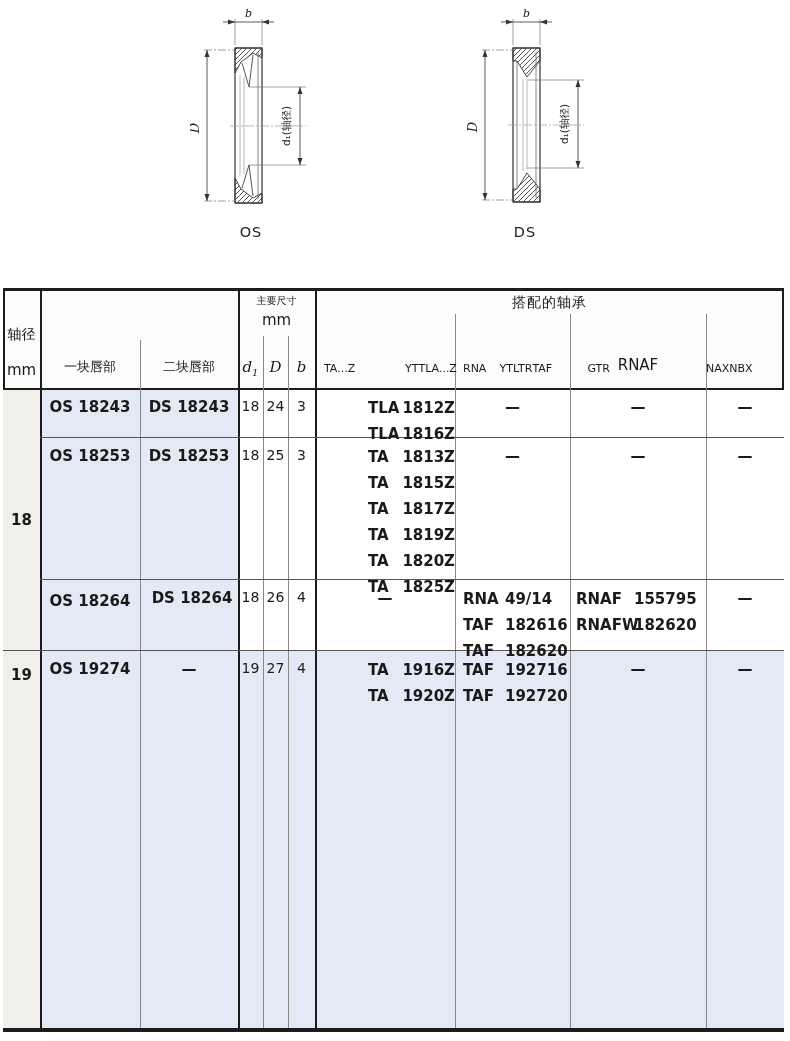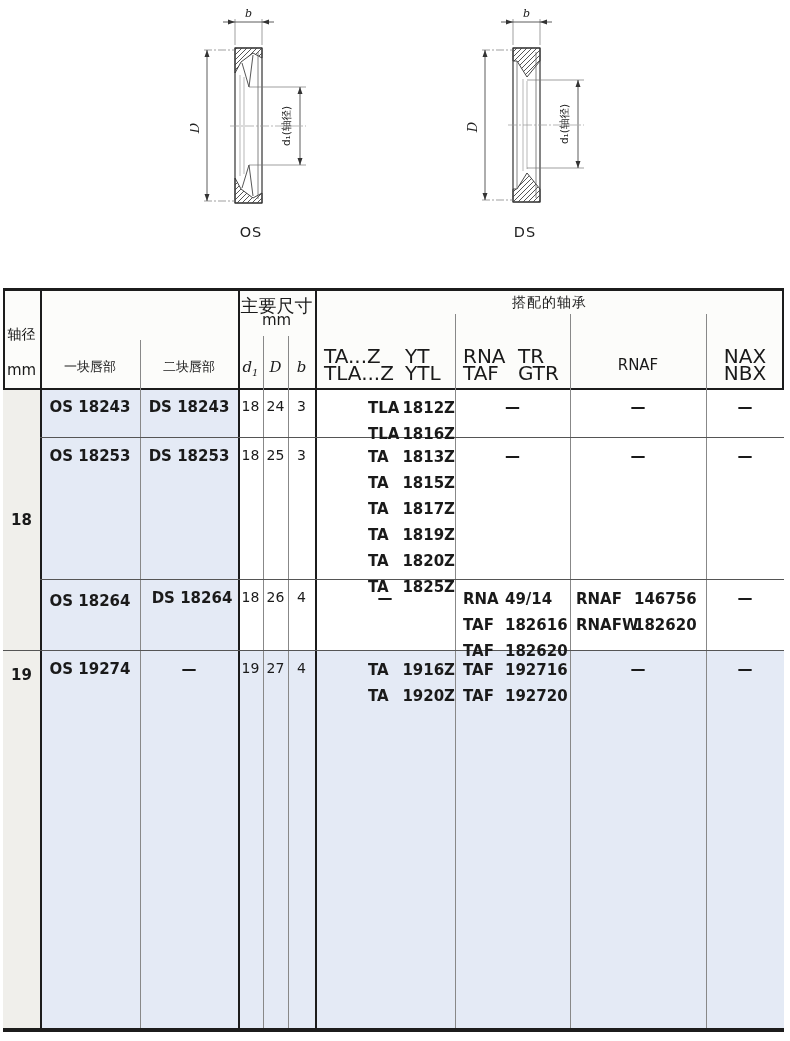--- a/index.html
+++ b/index.html
@@ -20,21 +20,21 @@
   .mono-num{font-size:14px;}
   .names{font-weight:bold;font-size:15px;}
   .lines-cell{flex-direction:column;padding-top:5px;font-weight:bold;font-size:15px;line-height:26px;}
   .ln{display:flex;}
   .ln .pfx{display:inline-block;}
   .ta .pfx{width:38px;margin-left:25px;}
   .rna .pfx{width:42px;}
   .rnaf .pfx{width:58px;}
   .dash-cell{justify-content:center;padding-top:8px;font-size:15px;font-weight:bold;}
   .ser{font-family:"DejaVu Serif", serif;font-style:italic;font-size:15px;}
-  .two-line{flex-direction:column;line-height:17px;font-size:20px;}
+  .two-line{line-height:17px;font-size:11px;margin-top:12px;}
   .hpair{display:flex;}
   .hpair .p1{display:inline-block;}
 </style>
 </head>
 <body>
 <div id="page">
 
 <svg class="abs" style="left:190px;top:5px" width="130" height="240" viewBox="0 0 130 240">
   <defs>
     <pattern id="hOS" patternUnits="userSpaceOnUse" width="5" height="5">
@@ -139,21 +139,21 @@
       </div>
 
   <div class="cell cc" style="left:37px;top:70px;width:100px">
         <span style="font-size:13px">一块唇部</span>
       </div>
   <div class="cell cc" style="left:137px;top:70px;width:98px">
         <span style="font-size:13px">二块唇部</span>
       </div>
 
   <div class="cell cc" style="left:235px;top:6px;width:77px">
-        <span style="font-size:18px">主要尺寸</span>
+        <span style="font-size:10px">主要尺寸</span>
       </div>
   <div class="cell cc" style="left:235px;top:23px;width:77px">
         <span style="font-size:15px">mm</span>
       </div>
   <div class="cell cc" style="left:235px;top:70px;width:25px">
         <span class="ser"><i>d</i><sub style="font-size:10px">1</sub></span>
       </div>
   <div class="cell cc" style="left:260px;top:70px;width:25px">
         <span class="ser">D</span>
       </div>
@@ -311,21 +311,21 @@
           <span>182616</span>
         </div>
         <div class="ln">
           <span class="pfx">TAF</span>
           <span>182620</span>
         </div>
       </div>
   <div class="cell lines-cell rnaf" style="left:573px;top:293px;width:130px">
         <div class="ln">
           <span class="pfx">RNAF</span>
-          <span>146756</span>
+          <span>155795</span>
         </div>
         <div class="ln">
           <span class="pfx">RNAFW</span>
           <span>182620</span>
         </div>
       </div>
   <div class="cell dash-cell" style="left:703px;top:293px;width:78px">
         <span>—</span>
       </div>
 

